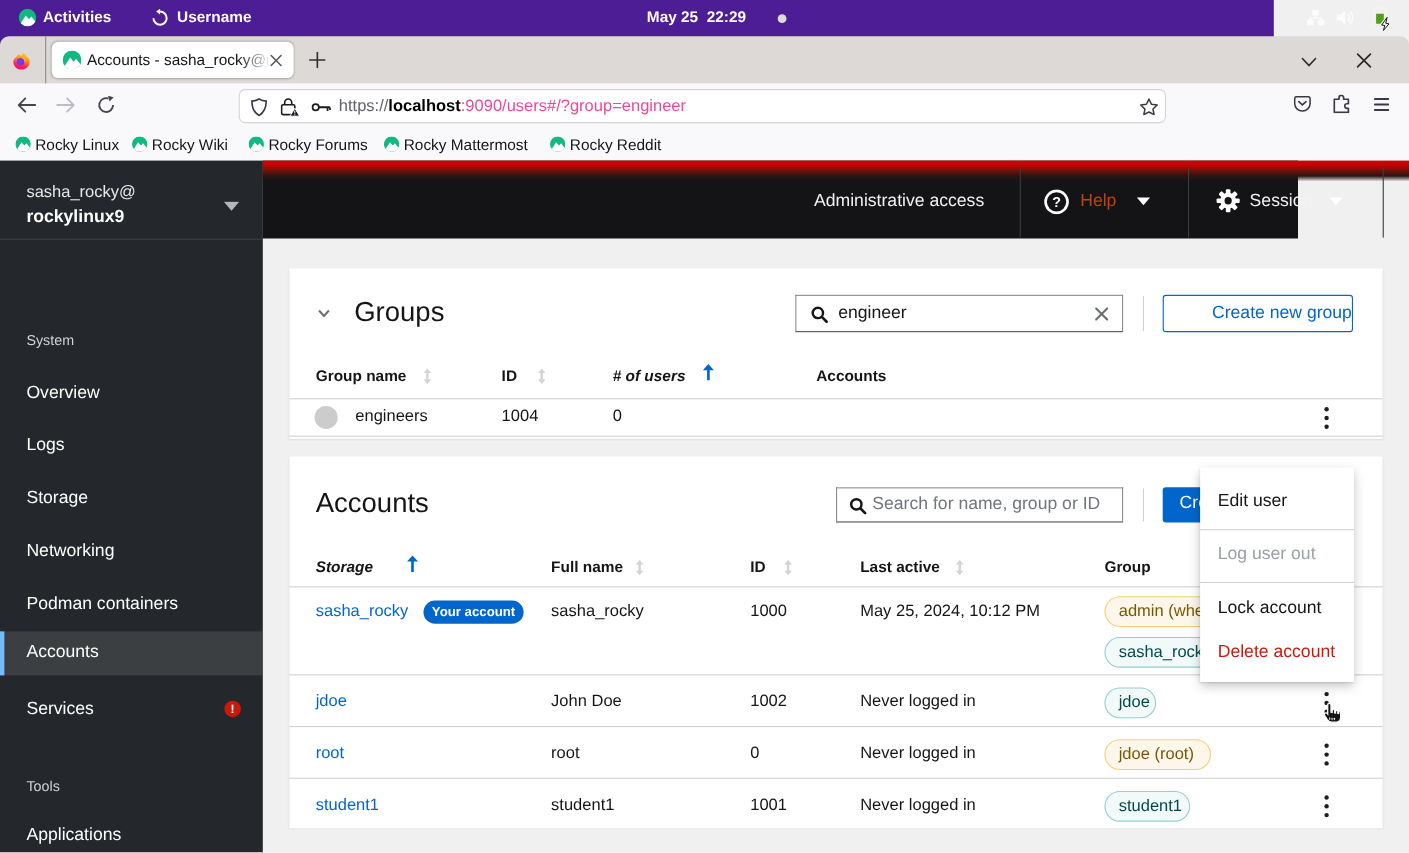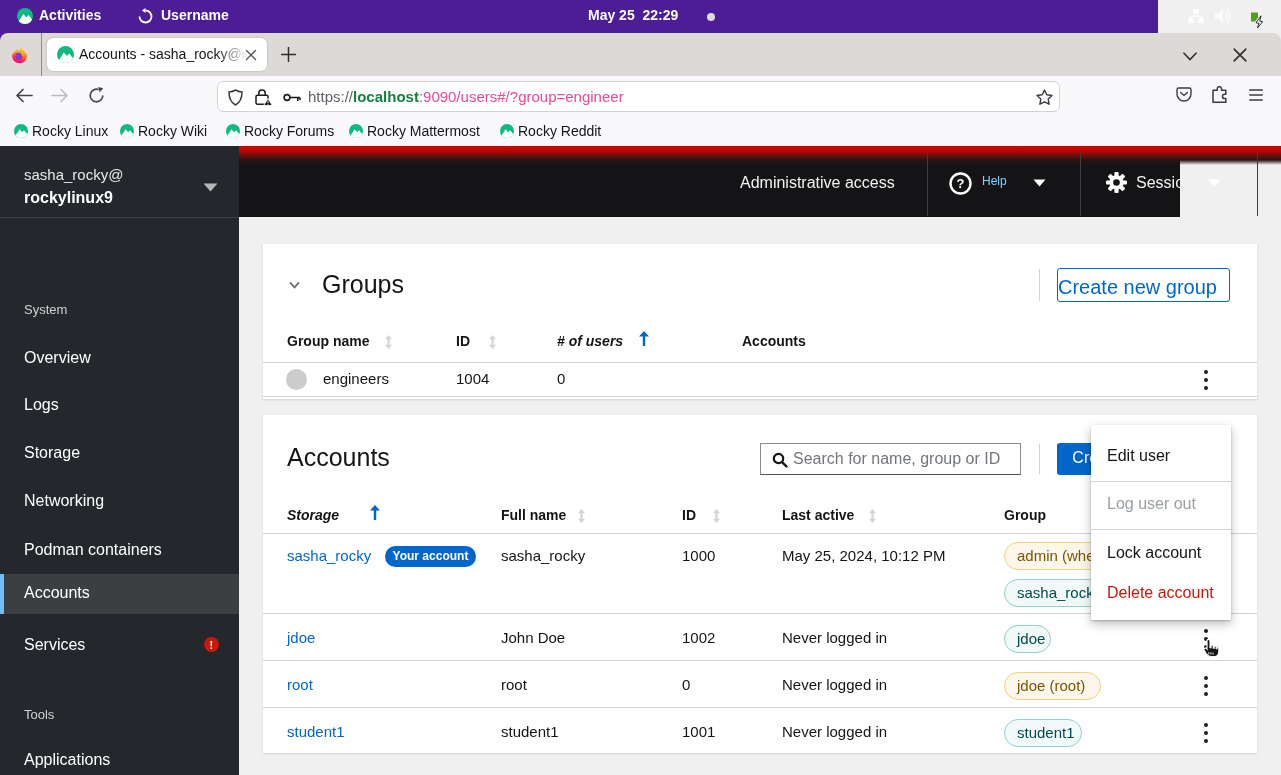--- a/index.html
+++ b/index.html
@@ -16,21 +16,21 @@
   #tabbar { left:0; top:33px; width:1281px; height:43px; background:#dcd9d6; border-radius:8px 8px 0 0; }
   #tab { position:absolute; left:47px; top:5px; width:220px; height:33px; background:#fff; border-radius:6px; box-shadow:0 0 2px rgba(0,0,0,.25); }
   #tabtitle { position:absolute; left:32px; top:8px; width:165px; font-size:14px; color:#15141a; white-space:nowrap; overflow:hidden;
     -webkit-mask-image:linear-gradient(to right,#000 138px, transparent 168px);
     mask-image:linear-gradient(to right,#000 138px, transparent 168px); }
 
   
   #urlbar { left:0; top:76px; width:1281px; height:39px; background:#f9f9fb; }
   #urlfield { position:absolute; left:217px; top:5px; width:843px; height:31px; background:#fff; border:1px solid #d3d3da; border-radius:6px; }
   #urltext { position:absolute; left:90px; top:6px; font-size:15px; color:#61616b; white-space:nowrap; }
-  #urltext b { color:#15803d; font-weight:700; }
+  #urltext b { color:#000000; font-weight:700; }
 
   
   #bmbar { left:0; top:115px; width:1281px; height:31px; background:#f9f9fb; }
   .bm { position:absolute; top:8px; height:16px; font-size:14px; color:#15141a; white-space:nowrap; }
   .bm svg { position:absolute; left:0; top:1px; }
   .bm span { position:absolute; left:18px; top:0; }
 
   
   #sidebar { left:0; top:146px; width:239px; height:629px; background:#24272b; color:#fff; }
   #mast { left:239px; top:146px; width:941px; height:71px; background:#141416; }
@@ -257,21 +257,21 @@
   <div class="abs" id="mast">
     <div id="mastred"></div>
     <div class="mastsep" style="left:688px"></div>
     <div class="mastsep" style="left:841px"></div>
     <div class="mastsep" style="left:1018px"></div>
     <div class="abs" style="left:501px;top:28px;font-size:16px;color:#f2f2f2">Administrative access</div>
     <svg class="abs" style="left:710px;top:26px" width="23" height="23" viewBox="0 0 23 23">
       <circle cx="11.5" cy="11.5" r="10" fill="none" stroke="#fff" stroke-width="2.4"></circle>
       <text x="11.5" y="16.2" text-anchor="middle" font-size="13" font-weight="700" fill="#fff" font-family="Liberation Sans">?</text>
     </svg>
-    <div class="abs" style="left:743px;top:28px;font-size:12px;color:#7dd3fc">Help</div>
+    <div class="abs" style="left:743px;top:28px;font-size:16px;color:#c2410c">Help</div>
     <svg class="abs" style="left:794px;top:33px" width="13" height="8" viewBox="0 0 13 8">
         <path d="M0.5 0.5 L12.5 0.5 L6.5 7.5 Z" fill="#fff"></path>
       </svg>
     <svg class="abs" style="left:866px;top:25px" width="23" height="23" viewBox="0 0 23 23">
       <g fill="#fff">
         <circle cx="11.5" cy="11.5" r="7.2"></circle>
         <g>
             <rect x="9.4" y="1" width="4.2" height="5" rx="1"></rect>
           </g>
         <g transform="rotate(45 11.5 11.5)">
@@ -304,23 +304,33 @@
       </svg>
   </div>
 
   <div class="abs" id="content">
 
     <div class="card" style="top:27px;height:155px">
       <svg class="abs" style="left:26px;top:37px" width="11" height="8" viewBox="0 0 11 8">
           <path fill="none" stroke="#6a6e73" stroke-width="1.8" d="M1 1.3 L5.5 6.3 L10 1.3"></path>
         </svg>
       <div class="abs" style="left:59px;top:26px;font-size:25px;font-weight:400;color:#151515">Groups</div>
+      <div class="abs" style="left:460px;top:24px;width:298px;height:34px;border:1px solid #8a8d90;border-bottom-color:#4f5255;background:#fff">
+        <svg class="abs" style="left:13px;top:9px" width="16" height="16" viewBox="0 0 16 16">
+          <circle cx="6.5" cy="6.5" r="4.7" fill="none" stroke="#151515" stroke-width="2.2"></circle>
+          <path stroke="#151515" stroke-width="2.4" stroke-linecap="round" d="M10.3 10.3 L14.5 14.5"></path>
+        </svg>
+        <span class="abs" style="left:38px;top:7px;font-size:16px;color:#151515">engineer</span>
+        <svg class="abs" style="left:271px;top:10px" width="13" height="13" viewBox="0 0 13 13">
+          <path stroke="#6a6e73" stroke-width="1.9" stroke-linecap="round" d="M1.5 1.5 L11.5 11.5 M11.5 1.5 L1.5 11.5"></path>
+        </svg>
+      </div>
       <div class="abs" style="left:776px;top:25px;width:1px;height:32px;background:#d2d2d2"></div>
       <div class="abs" style="left:794px;top:24px;width:173px;height:34px;border:1px solid #0066cc;border-radius:3px;background:#fff">
-        <div style="text-align:left;margin-top:7px;font-size:20px;color:#0066cc">Create new group</div>
+        <div style="text-align:right;margin-top:7px;font-size:16px;color:#0066cc">Create new group</div>
       </div>
       <div class="hdr" style="left:24px;top:89px">Group name</div>
       <svg class="abs sorti" style="left:122px;top:91px" width="7" height="14" viewBox="0 0 7 14">
           <path fill="#d4d4d4" d="M3.5 0 L7 4.2 L4.6 4.2 L4.6 9.8 L7 9.8 L3.5 14 L0 9.8 L2.4 9.8 L2.4 4.2 L0 4.2 Z"></path>
         </svg>
       <div class="hdr" style="left:193px;top:89px">ID</div>
       <svg class="abs sorti" style="left:226px;top:91px" width="7" height="14" viewBox="0 0 7 14">
           <path fill="#d4d4d4" d="M3.5 0 L7 4.2 L4.6 4.2 L4.6 9.8 L7 9.8 L3.5 14 L0 9.8 L2.4 9.8 L2.4 4.2 L0 4.2 Z"></path>
         </svg>
       <div class="hdr hblue" style="left:294px;top:89px"># of users</div>

